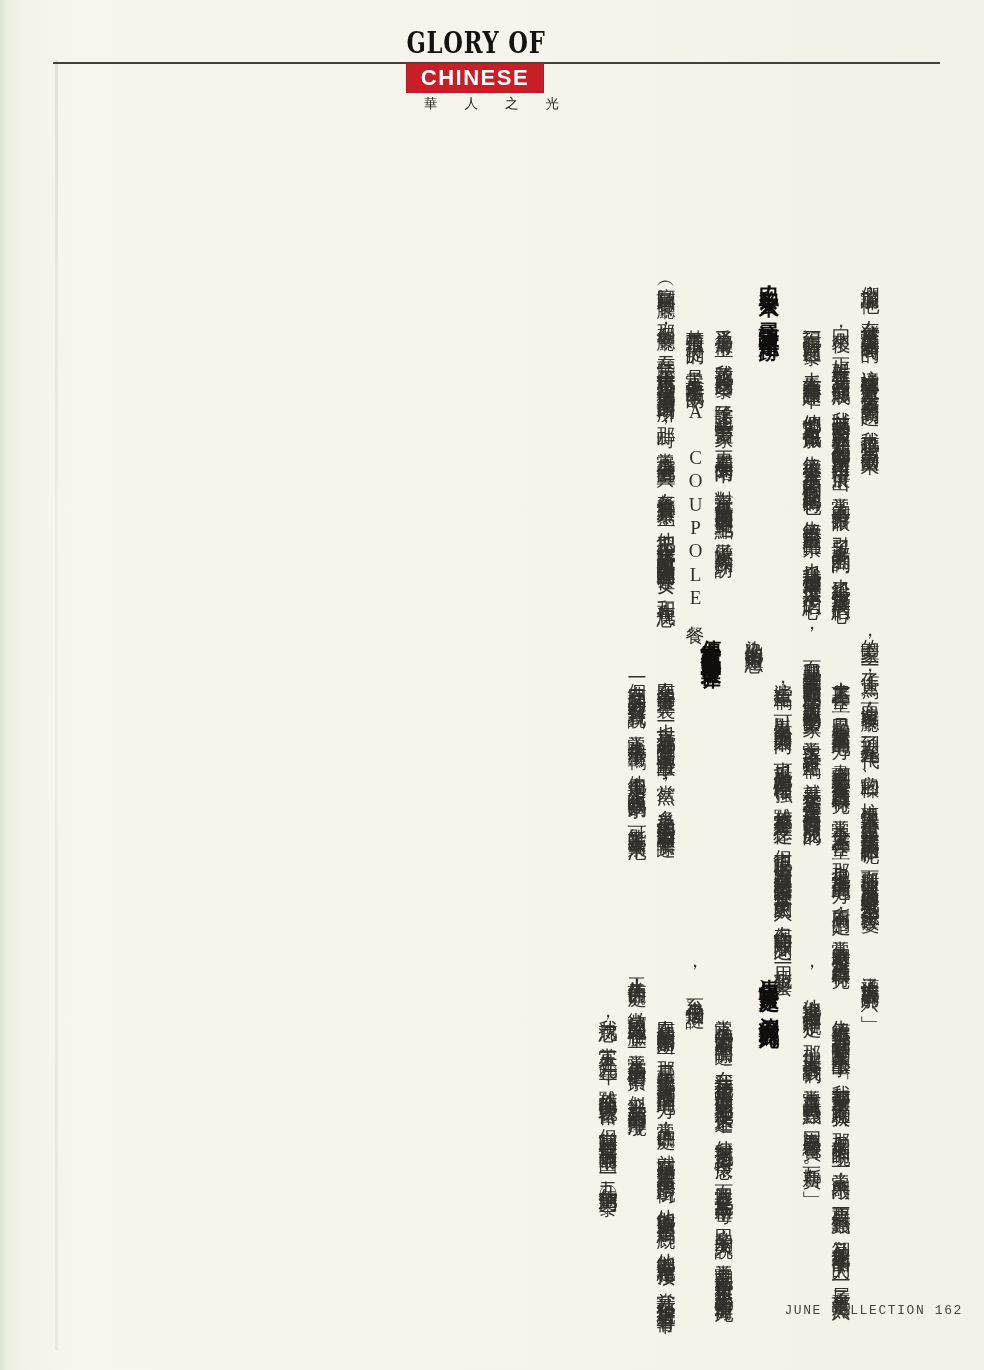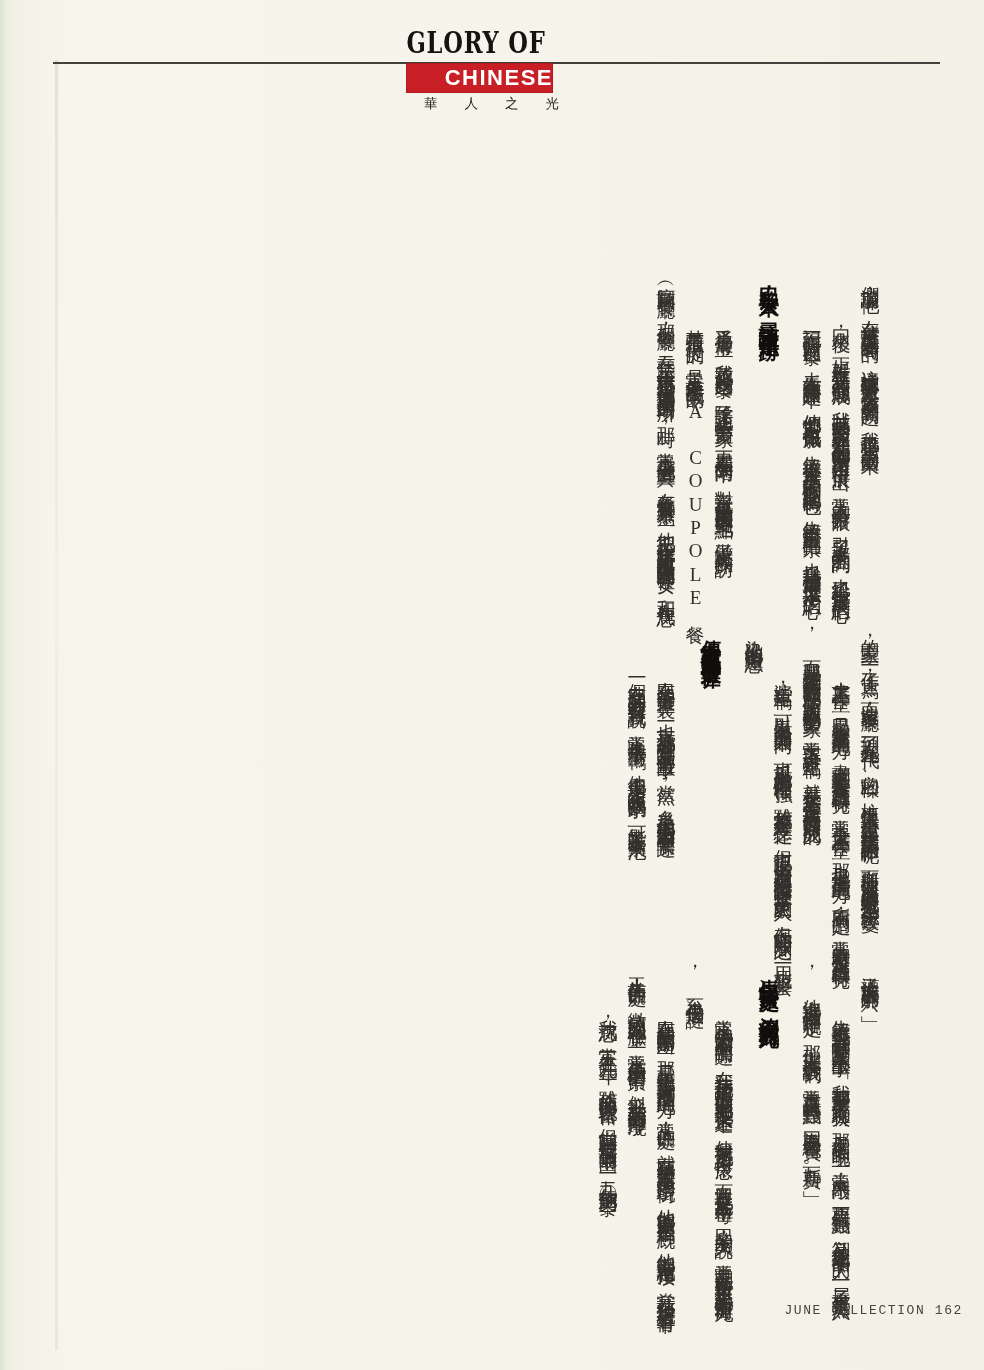--- a/index.html
+++ b/index.html
@@ -22,21 +22,21 @@
   .glory{
     position:absolute;left:0;top:26px;width:952px;text-align:center;
     font-family:"DejaVu Serif",serif;font-weight:700;font-size:29px;color:#15130f;
     letter-spacing:1px;transform:scaleX(0.78);transform-origin:476px 50%;
     white-space:pre;
   }
   .rule{position:absolute;left:53px;top:62px;width:887px;height:2px;background:#42423c;}
   .redbox{
     position:absolute;left:406px;top:63px;width:138px;height:30px;
     background:#c81f26;box-shadow:0 0 0 1px #b01a20 inset;
-    display:flex;align-items:center;justify-content:flex-end;z-index:2;padding-left:9px;
+    display:flex;align-items:center;justify-content:center;z-index:2;
   }
   .redbox span{
     font-family:"Liberation Sans",sans-serif;font-weight:800;font-size:22px;
     color:#ffffff;letter-spacing:1.5px;line-height:1;
   }
   .subtitle{
     position:absolute;left:0;top:95px;width:1010px;text-align:center;
     font-size:13.5px;color:#1c1a16;letter-spacing:27px;font-weight:500;
   }
   

